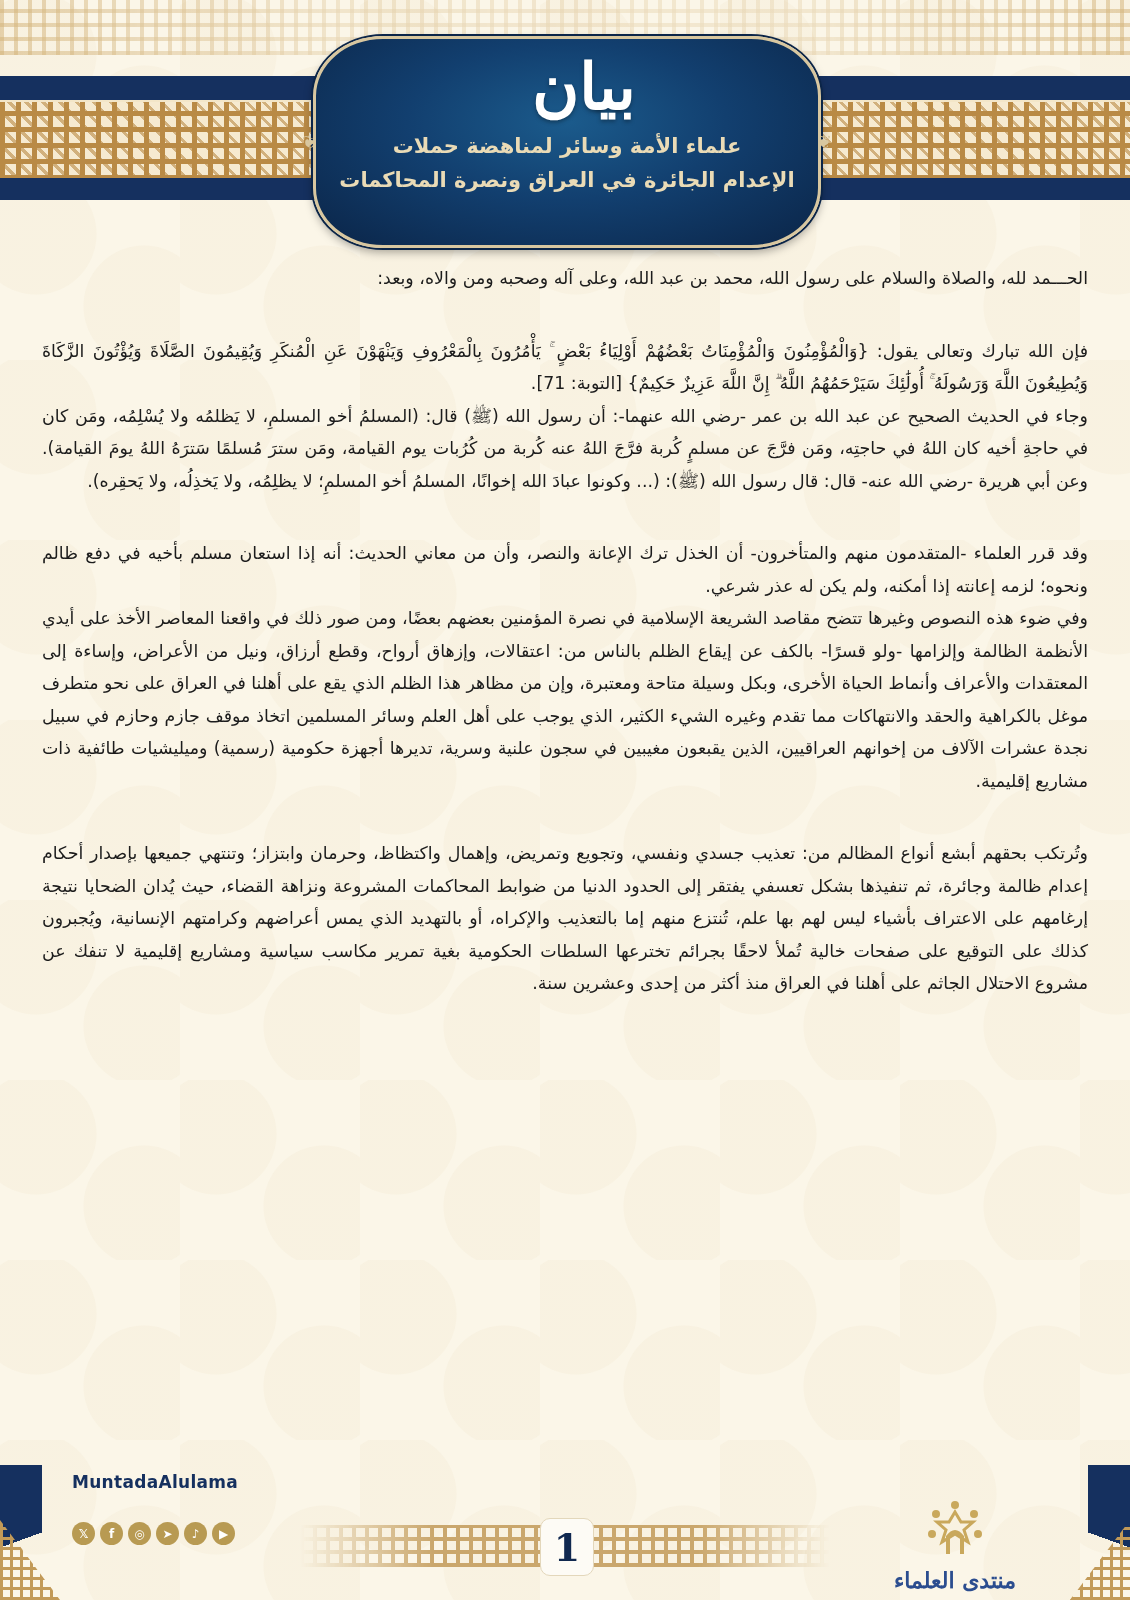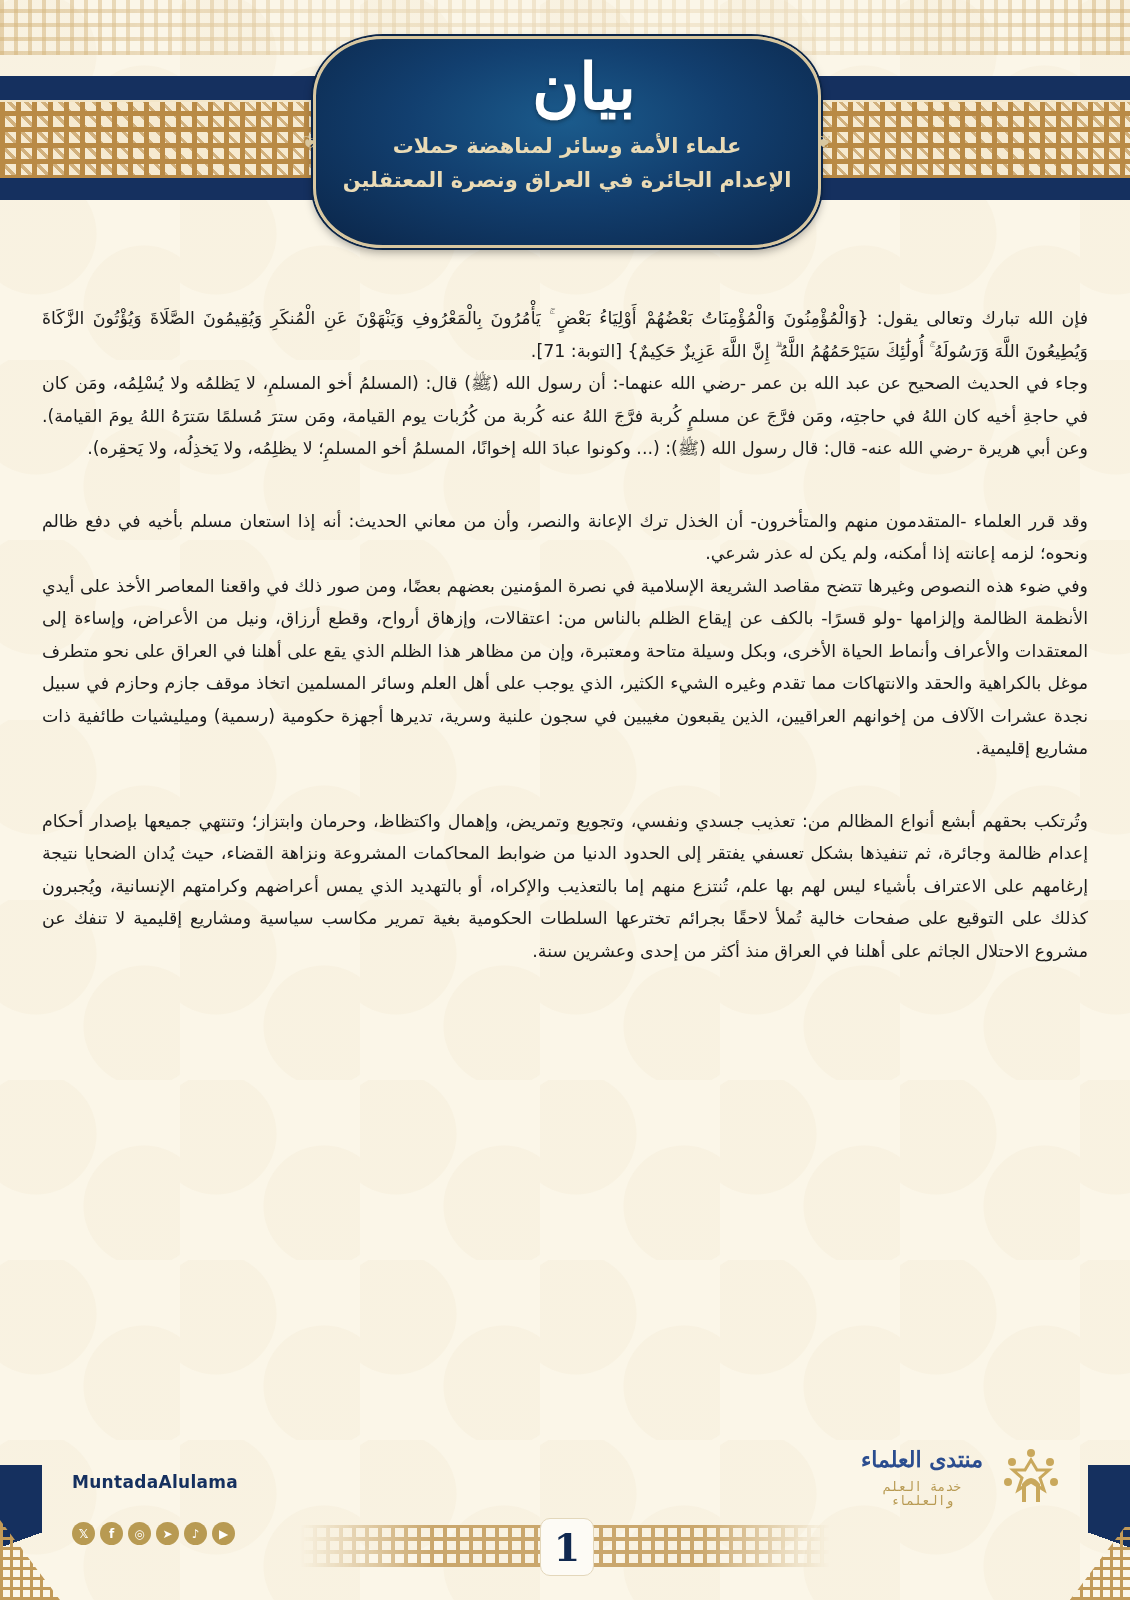--- a/index.html
+++ b/index.html
@@ -118,22 +118,22 @@
     color: #fff; font-size: 12px; font-weight: bold;
     display: flex; align-items: center; justify-content: center;
     font-family: "DejaVu Sans", sans-serif;
   }
   .handle {
     position: absolute; left: 72px; top: 1472px;
     font-family: "DejaVu Sans", sans-serif; font-weight: bold; font-size: 17px;
     color: #15305f; letter-spacing: 0.3px;
   }
   .logo {
-    position: absolute; left: 850px; top: 1442px; width: 210px; height: 70px;
-    display: flex; align-items: center; direction: rtl; gap: 8px;
+    position: absolute; left: 850px; top: 1500px; width: 210px; height: 70px;
+    display: flex; align-items: center; direction: rtl; gap: 8px; flex-direction: column;
   }
   .logo-mark {
     width: 58px; height: 58px; position: relative;
   }
   .logo-text { direction: rtl; text-align: center; }
   .logo-name {
     font-family: "DejaVu Serif", serif; font-size: 22px; font-weight: bold;
     color: #2b4d8f; line-height: 28px;
   }
   .logo-tag {
@@ -149,25 +149,26 @@
 <div class="band-navy top1"></div>
 <div class="band-gold"></div>
 <div class="band-navy top2"></div>
 
 <div class="plaque">
   <span class="ornament left">❦</span>
   <span class="ornament right">❦</span>
   <div class="plaque-title">بيان</div>
   <div class="plaque-sub">
     <div>علماء الأمة وسائر لمناهضة حملات</div>
-    <div>الإعدام الجائرة في العراق ونصرة المعتقلين</div>
+    <div>الإعدام الجائرة في العراق ونصرة المحاكمات</div>
   </div>
 </div>
 
 <div class="content">
+  <p>الحـــمد لله، والصلاة والسلام على رسول الله، محمد بن عبد الله، وعلى آله وصحبه ومن والاه، وبعد:</p>
   <p class="gap">فإن الله تبارك وتعالى يقول: {وَالْمُؤْمِنُونَ وَالْمُؤْمِنَاتُ بَعْضُهُمْ أَوْلِيَاءُ بَعْضٍ ۚ يَأْمُرُونَ بِالْمَعْرُوفِ وَيَنْهَوْنَ عَنِ الْمُنكَرِ وَيُقِيمُونَ الصَّلَاةَ وَيُؤْتُونَ الزَّكَاةَ وَيُطِيعُونَ اللَّهَ وَرَسُولَهُ ۚ أُولَٰئِكَ سَيَرْحَمُهُمُ اللَّهُ ۗ إِنَّ اللَّهَ عَزِيزٌ حَكِيمٌ} [التوبة: 71].</p>
   <p>وجاء في الحديث الصحيح عن عبد الله بن عمر -رضي الله عنهما-: أن رسول الله (ﷺ) قال: (المسلمُ أخو المسلمِ، لا يَظلمُه ولا يُسْلِمُه، ومَن كان في حاجةِ أخيه كان اللهُ في حاجتِه، ومَن فرَّجَ عن مسلمٍ كُربة فرَّجَ اللهُ عنه كُربة من كُرُبات يوم القيامة، ومَن سترَ مُسلمًا سَترَهُ اللهُ يومَ القيامة). وعن أبي هريرة -رضي الله عنه- قال: قال رسول الله (ﷺ): (... وكونوا عبادَ الله إخوانًا، المسلمُ أخو المسلمِ؛ لا يظلِمُه، ولا يَخذِلُه، ولا يَحقِره).</p>
   <p class="gap">وقد قرر العلماء -المتقدمون منهم والمتأخرون- أن الخذل ترك الإعانة والنصر، وأن من معاني الحديث: أنه إذا استعان مسلم بأخيه في دفع ظالم ونحوه؛ لزمه إعانته إذا أمكنه، ولم يكن له عذر شرعي.</p>
   <p>وفي ضوء هذه النصوص وغيرها تتضح مقاصد الشريعة الإسلامية في نصرة المؤمنين بعضهم بعضًا، ومن صور ذلك في واقعنا المعاصر الأخذ على أيدي الأنظمة الظالمة وإلزامها -ولو قسرًا- بالكف عن إيقاع الظلم بالناس من: اعتقالات، وإزهاق أرواح، وقطع أرزاق، ونيل من الأعراض، وإساءة إلى المعتقدات والأعراف وأنماط الحياة الأخرى، وبكل وسيلة متاحة ومعتبرة، وإن من مظاهر هذا الظلم الذي يقع على أهلنا في العراق على نحو متطرف موغل بالكراهية والحقد والانتهاكات مما تقدم وغيره الشيء الكثير، الذي يوجب على أهل العلم وسائر المسلمين اتخاذ موقف جازم وحازم في سبيل نجدة عشرات الآلاف من إخوانهم العراقيين، الذين يقبعون مغيبين في سجون علنية وسرية، تديرها أجهزة حكومية (رسمية) وميليشيات طائفية ذات مشاريع إقليمية.</p>
   <p class="gap">وتُرتكب بحقهم أبشع أنواع المظالم من: تعذيب جسدي ونفسي، وتجويع وتمريض، وإهمال واكتظاظ، وحرمان وابتزاز؛ وتنتهي جميعها بإصدار أحكام إعدام ظالمة وجائرة، ثم تنفيذها بشكل تعسفي يفتقر إلى الحدود الدنيا من ضوابط المحاكمات المشروعة ونزاهة القضاء، حيث يُدان الضحايا نتيجة إرغامهم على الاعتراف بأشياء ليس لهم بها علم، تُنتزع منهم إما بالتعذيب والإكراه، أو بالتهديد الذي يمس أعراضهم وكرامتهم الإنسانية، ويُجبرون كذلك على التوقيع على صفحات خالية تُملأ لاحقًا بجرائم تخترعها السلطات الحكومية بغية تمرير مكاسب سياسية ومشاريع إقليمية لا تنفك عن مشروع الاحتلال الجاثم على أهلنا في العراق منذ أكثر من إحدى وعشرين سنة.</p>
 </div>
 
 <div class="corner-left"></div>
 <div class="corner-left-gold"></div>
 <div class="corner-right"></div>

